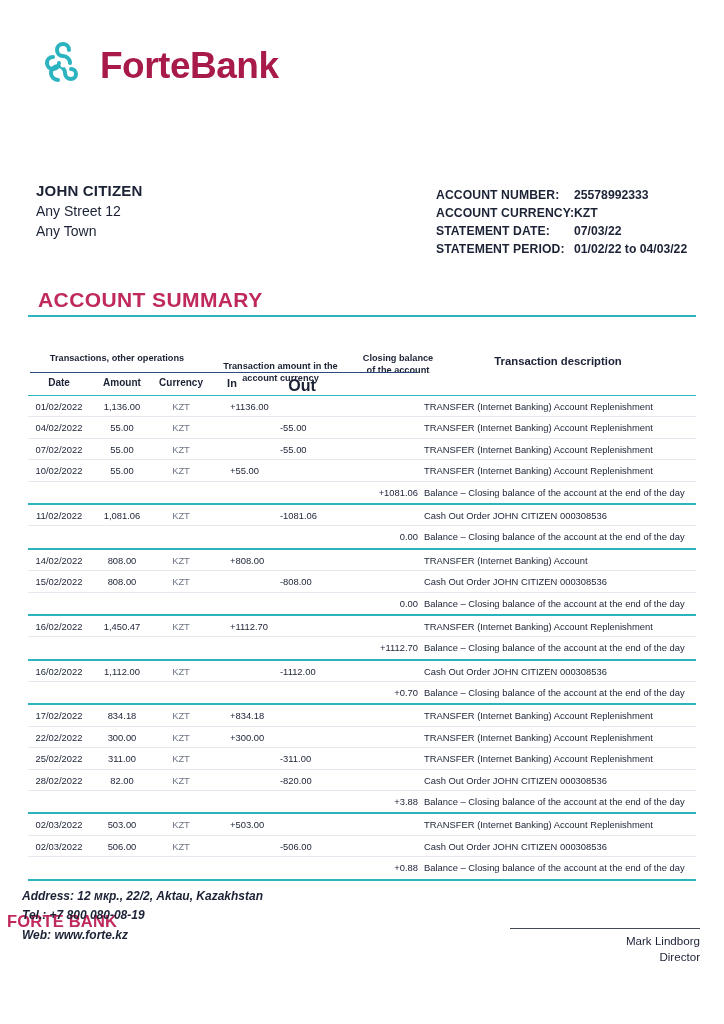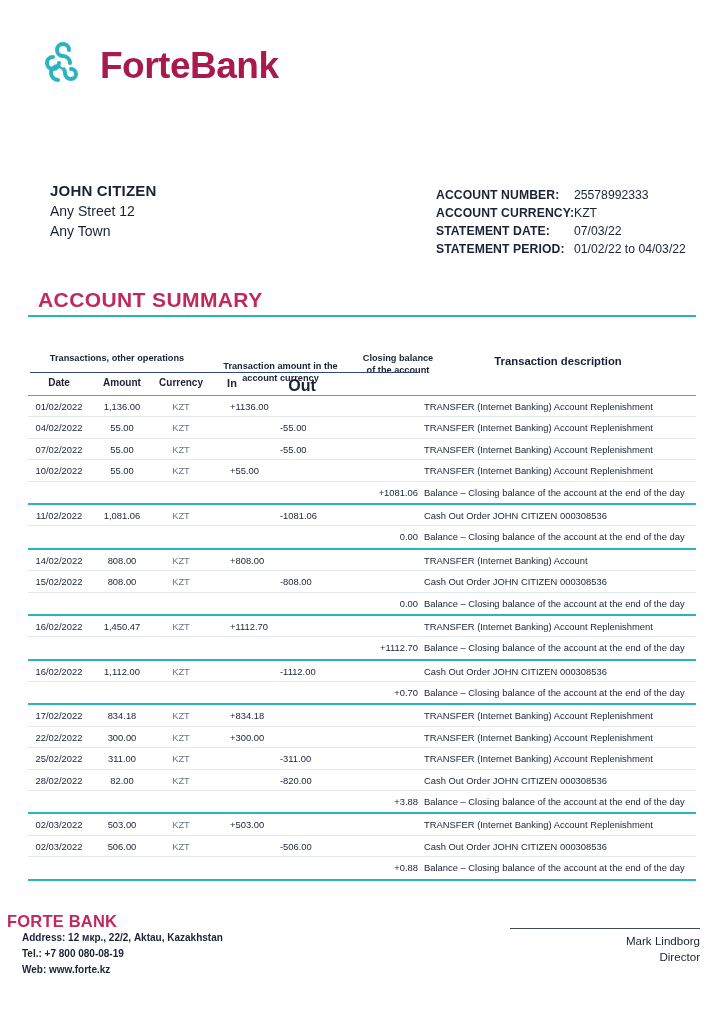--- a/index.html
+++ b/index.html
@@ -37,21 +37,21 @@
     font-weight: bold;
     color: #a81a4a;
     letter-spacing: -0.5px;
     line-height: 1;
     white-space: nowrap;
   }
 
   
   .customer {
     position: absolute;
-    left: 50px;
+    left: 36px;
     top: 180px;
     line-height: 1.42;
   }
   .customer-name {
     font-size: 15px;
     font-weight: bold;
     letter-spacing: 0.2px;
     margin-bottom: 1px;
   }
   .customer-line { font-size: 14px; }
@@ -59,21 +59,21 @@
   
   .acct-meta {
     position: absolute;
     left: 436px;
     top: 186px;
     font-size: 12.2px;
     line-height: 1.48;
   }
   .acct-row { display: flex; white-space: nowrap; }
   .acct-label { font-weight: bold; width: 138px; letter-spacing: 0.1px; }
-  .acct-value { font-weight: normal; }
+  .acct-value { font-weight: bold; }
 
   
   .section-title {
     position: absolute;
     left: 38px;
     top: 288px;
     font-size: 21px;
     font-weight: bold;
     color: #c0295c;
     letter-spacing: 0.4px;
@@ -187,25 +187,26 @@
     left: 7px;
     top: 912px;
     font-size: 16.5px;
     font-weight: bold;
     color: #c0295c;
     letter-spacing: 0.2px;
   }
   .footer-contact {
     position: absolute;
     left: 22px;
-    top: 930px;
-    font-size: 10px;
+    top: 887px;
+    font-size: 12px;
     font-weight: bold;
     line-height: 1.62;
     color: #1b2235;
+    font-style: italic;
   }
   .sign-block {
     position: absolute;
     right: 24px;
     top: 928px;
     width: 190px;
     text-align: right;
   }
   .sign-line {
     width: 190px;

